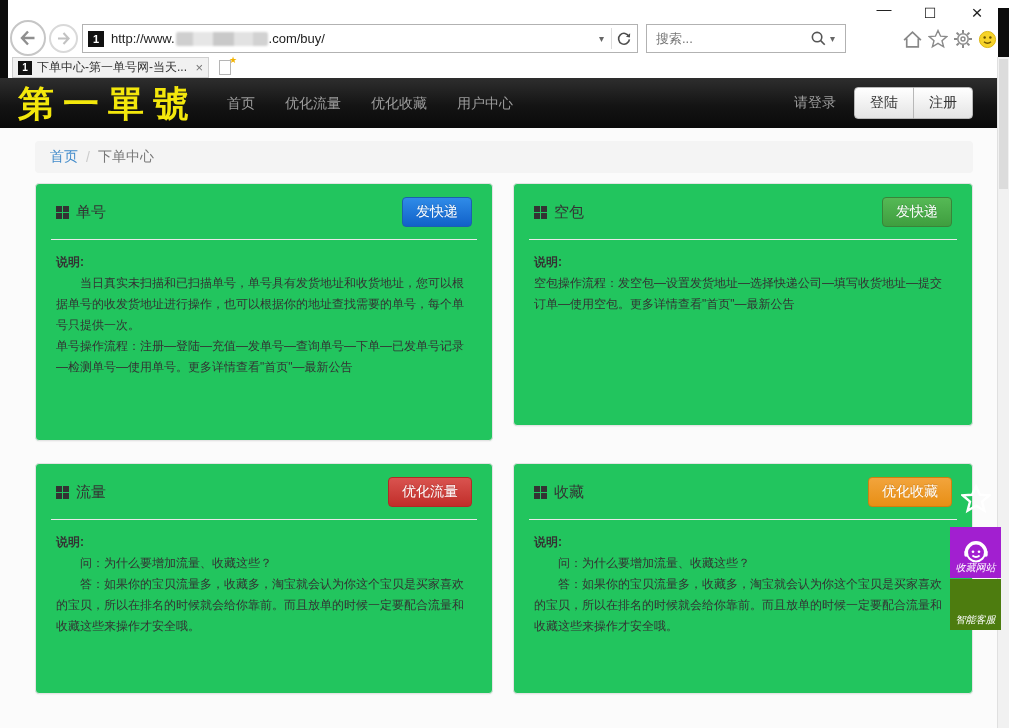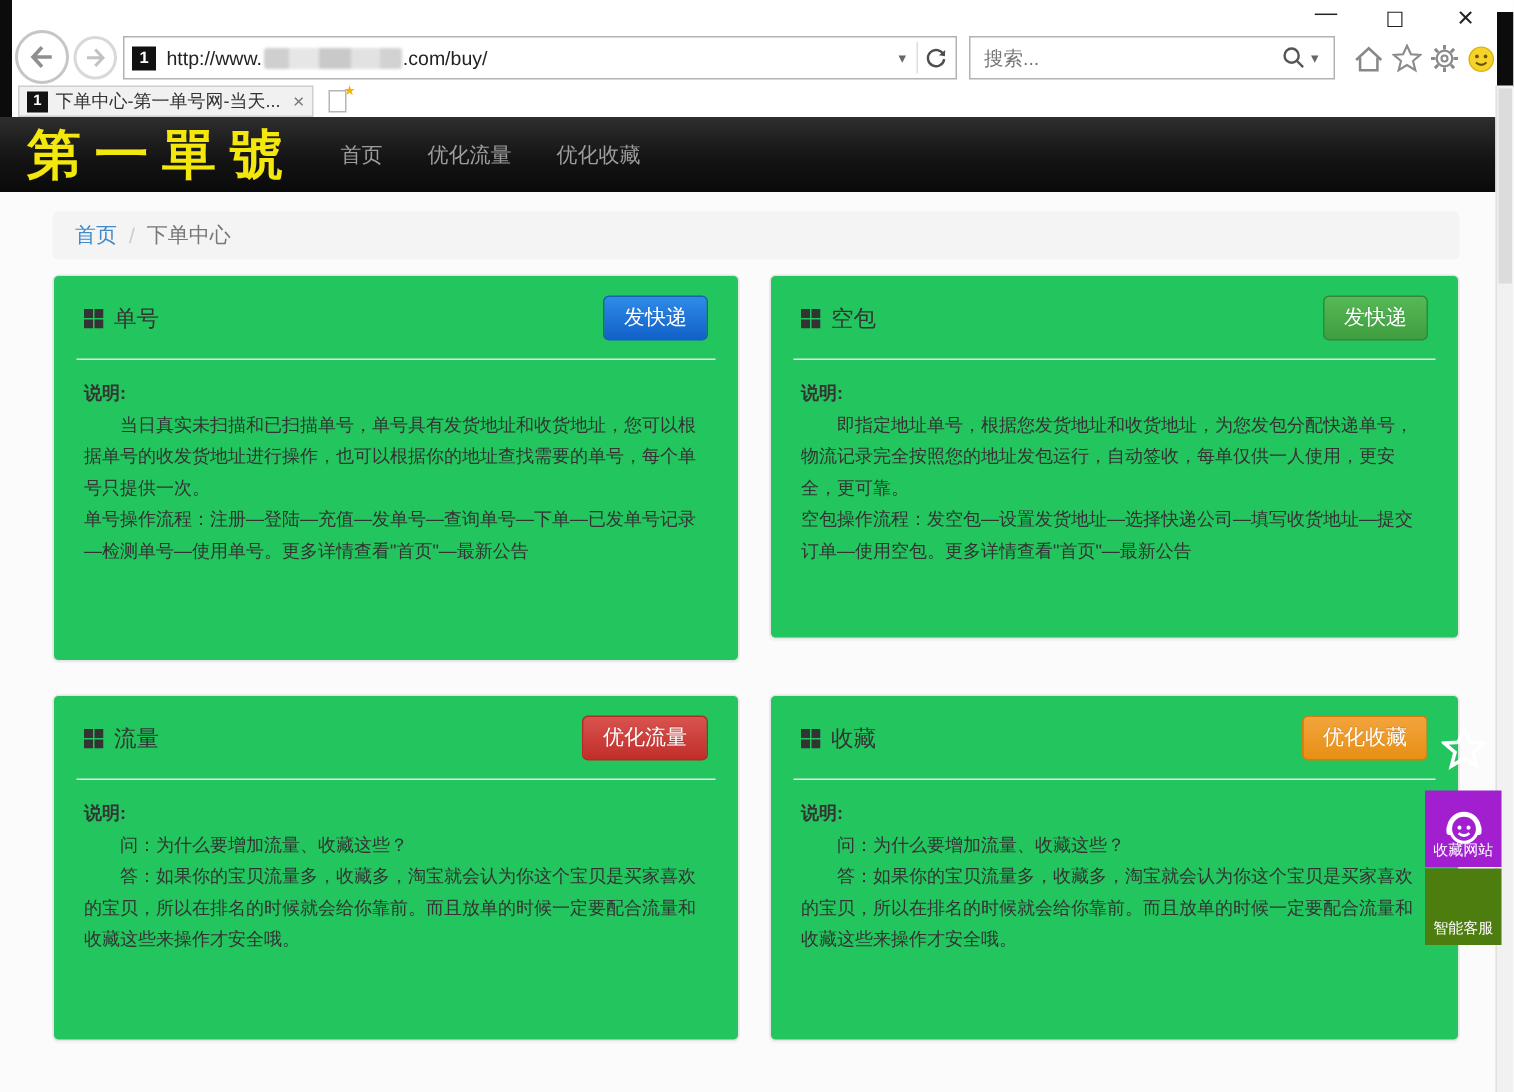--- a/index.html
+++ b/index.html
@@ -36,21 +36,21 @@
   }
   .url-blur {
     display:inline-block; width:92px; height:14px; margin:0 1px; border-radius:2px;
     background:
       linear-gradient(90deg,#cfcfcf 0 18%, #e6e6e6 18% 40%, #c9c9c9 40% 63%, #e2e2e2 63% 84%, #d2d2d2 84%);
     filter: blur(1.2px);
   }
   .caret { color:#666; font-size:10px; margin:0 3px; }
   .vdiv { width:1px; height:21px; background:#ddd; margin:0 4px; }
   .searchbox {
-    position:absolute; left:638px; top:4px; width:244px; height:29px;
+    position:absolute; left:638px; top:4px; width:200px; height:29px;
     border:1px solid #b2b2b2; background:#fff; display:flex; align-items:center; padding:0 7px;
   }
   .searchbox input {
     flex:1; border:none; outline:none; font-size:13px; color:#555;
     font-family:"Liberation Sans", sans-serif; background:transparent; min-width:0;
   }
   .tb-icon { position:absolute; top:9px; width:22px; height:20px; display:flex; align-items:center; justify-content:center; cursor:pointer; }
   .tb-home  { left:893px; }
   .tb-star  { left:919px; }
   .tb-gear  { left:944px; }
@@ -133,21 +133,21 @@
   .mt { margin-top:10px; }
 
   
   .scrollbar { position:absolute; right:0; top:57px; width:12px; bottom:0; background:#f1f1f1; border-left:1px solid #e0e0e0; }
   .scroll-thumb { position:absolute; left:1px; top:2px; width:9px; height:130px; background:#dcdcdc; }
 
   
   .floaters { position:absolute; right:8px; top:527px; width:51px; z-index:50; }
   .floater {
     width:51px; height:51px; margin-bottom:1px; color:#fff; cursor:pointer;
-    display:flex; flex-direction:column; align-items:center; justify-content:flex-end; padding-bottom:4px;
+    display:flex; flex-direction:column; align-items:center; justify-content:flex-end; padding-bottom:4px;font-style:italic;
   }
   .floater .ficon { position:absolute; margin-top:-46px; }
   .floater-fav  { background:#a21fd0; }
   .floater-serv { background:#4d7c0f; }
   .floater .flabel { font-size:10px; line-height:12px; white-space:nowrap; }
   .floater { position:relative; }
   .floater .ficon { position:absolute; top:3px; left:50%; transform:translateX(-50%); }
 </style>
 </head>
 <body>
@@ -247,20 +247,28 @@
     <span class="spark">★</span>
   </div>
 </div>
 
 <div class="navbar">
   <div class="logo">第一單號</div>
   <div class="nav-menu">
     <span class="nav-item">首页</span>
     <span class="nav-item">优化流量</span>
     <span class="nav-item">优化收藏</span>
+    <span class="nav-item">用户中心</span>
+  </div>
+  <div class="nav-right">
+    <span class="login-hint">请登录</span>
+    <span class="btn-group">
+      <span class="nav-btn first">登陆</span>
+      <span class="nav-btn last">注册</span>
+    </span>
   </div>
 </div>
 
 <div class="page">
   <div class="breadcrumb">
     <span class="bc-home">首页</span>
     <span class="bc-sep">/</span>
     <span class="bc-cur">下单中心</span>
   </div>
 
@@ -300,21 +308,20 @@
                 <rect x="7" y="7" width="6" height="6"></rect>
               </g>
           </svg>
         </span>
         <span class="card-title">空包</span>
         <button class="card-btn btn-green">发快递</button>
       </div>
       <hr class="card-hr">
       <div class="card-body">
         <p class="note-label">说明:</p>
-        <p class="indent">即指定地址单号，根据您发货地址和收货地址，为您发包分配快递单号，物流记录完全按照您的地址发包运行，自动签收，每单仅供一人使用，更安全，更可靠。</p>
         <p>空包操作流程：发空包—设置发货地址—选择快递公司—填写收货地址—提交订单—使用空包。更多详情查看"首页"—最新公告</p>
       </div>
     </div>
 
     <div class="card">
       <div class="card-header">
         <span class="grid-icon">
           <svg width="13" height="13" viewBox="0 0 13 13">
               <g fill="#333">
             <rect x="0" y="0" width="6" height="6"></rect>

